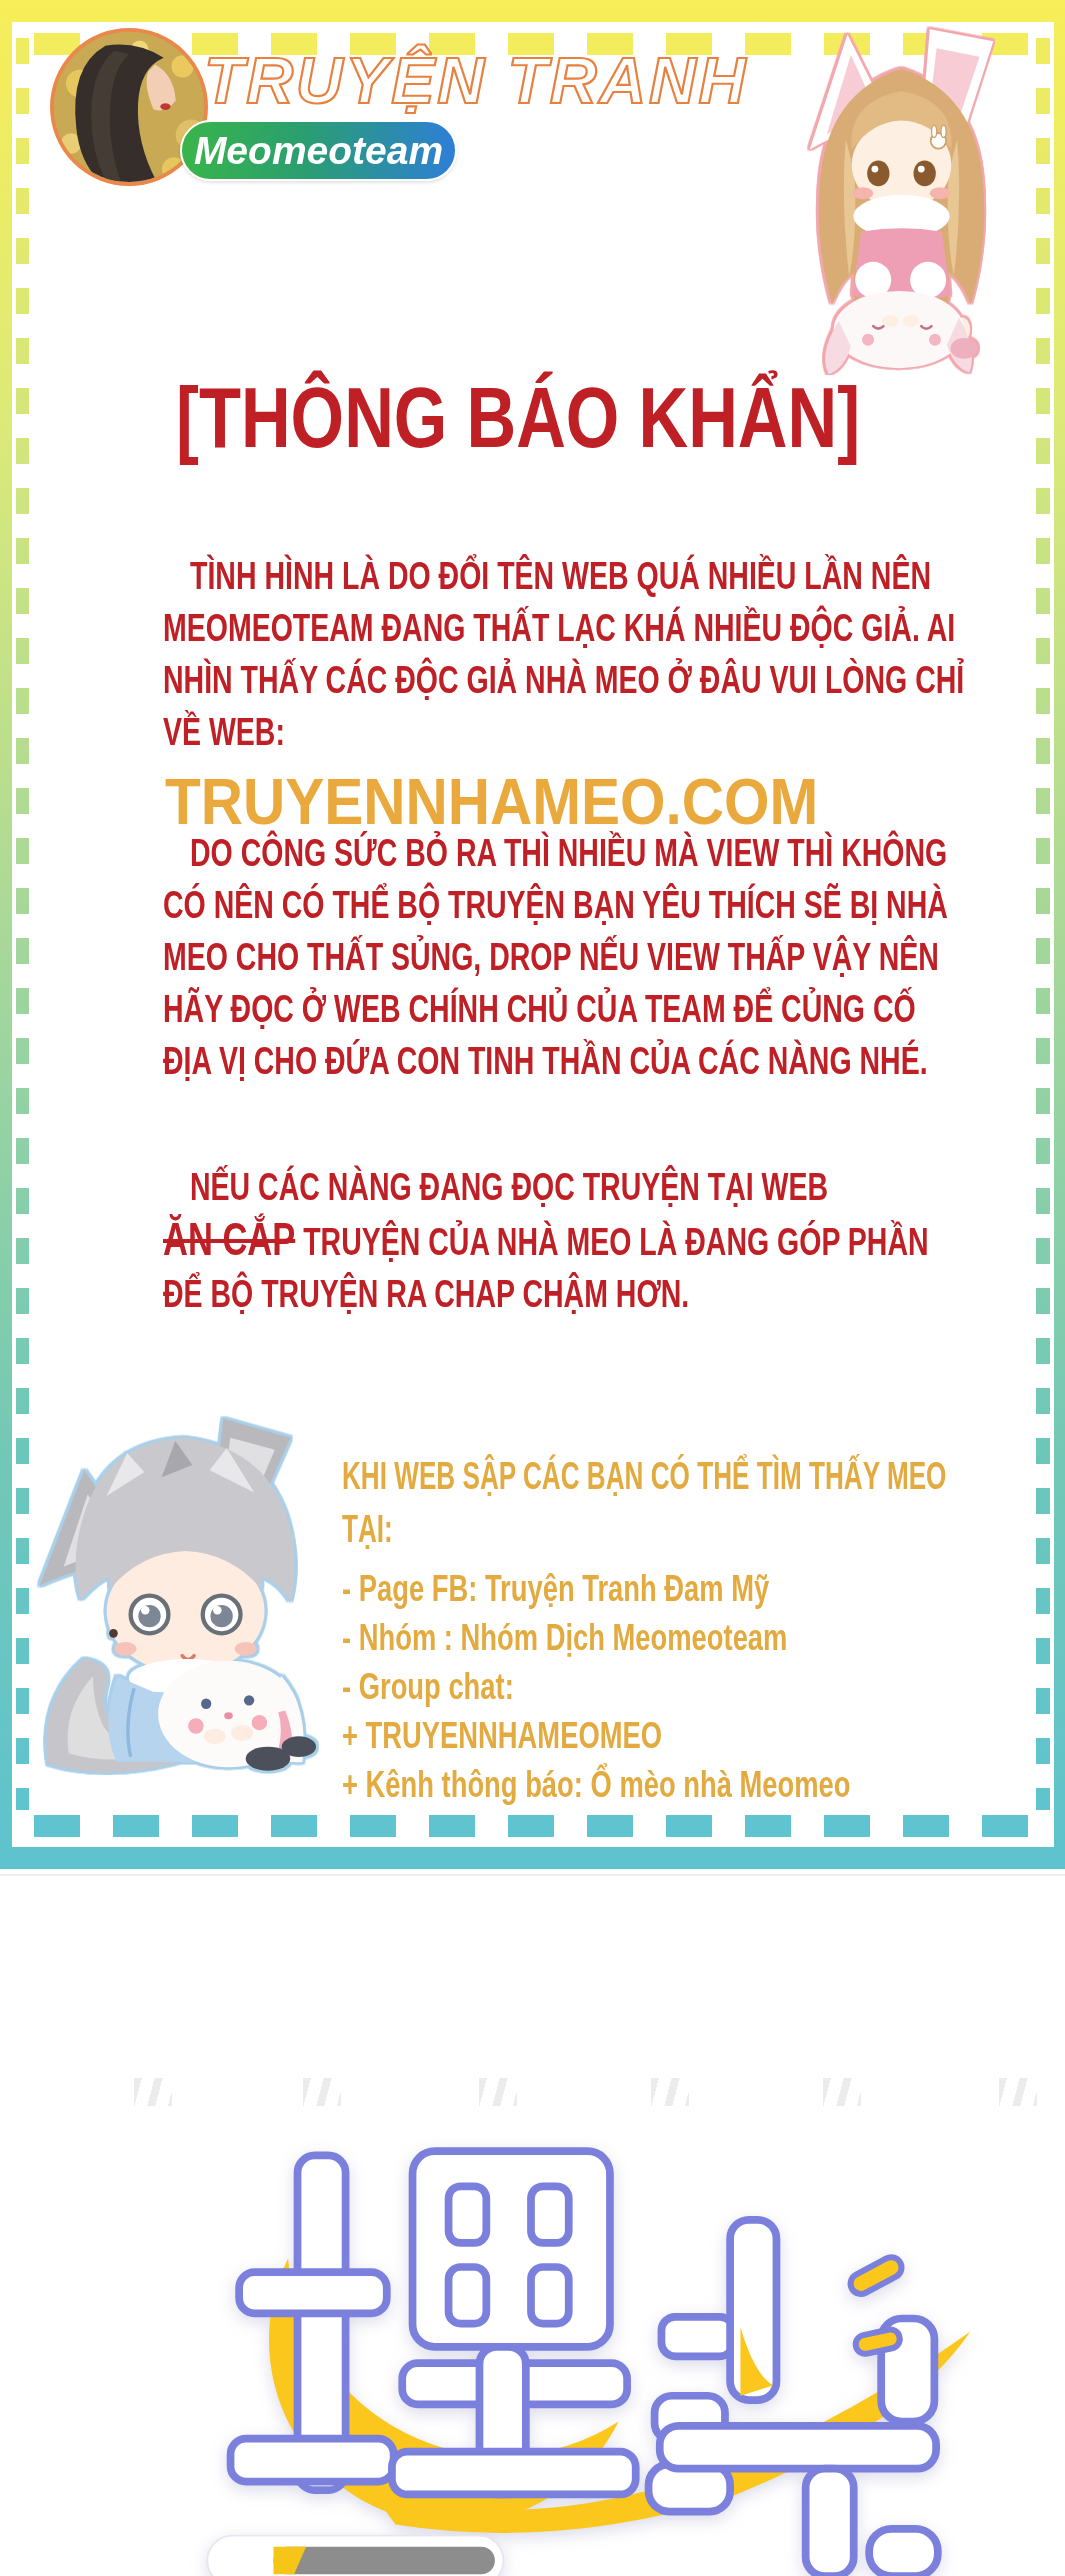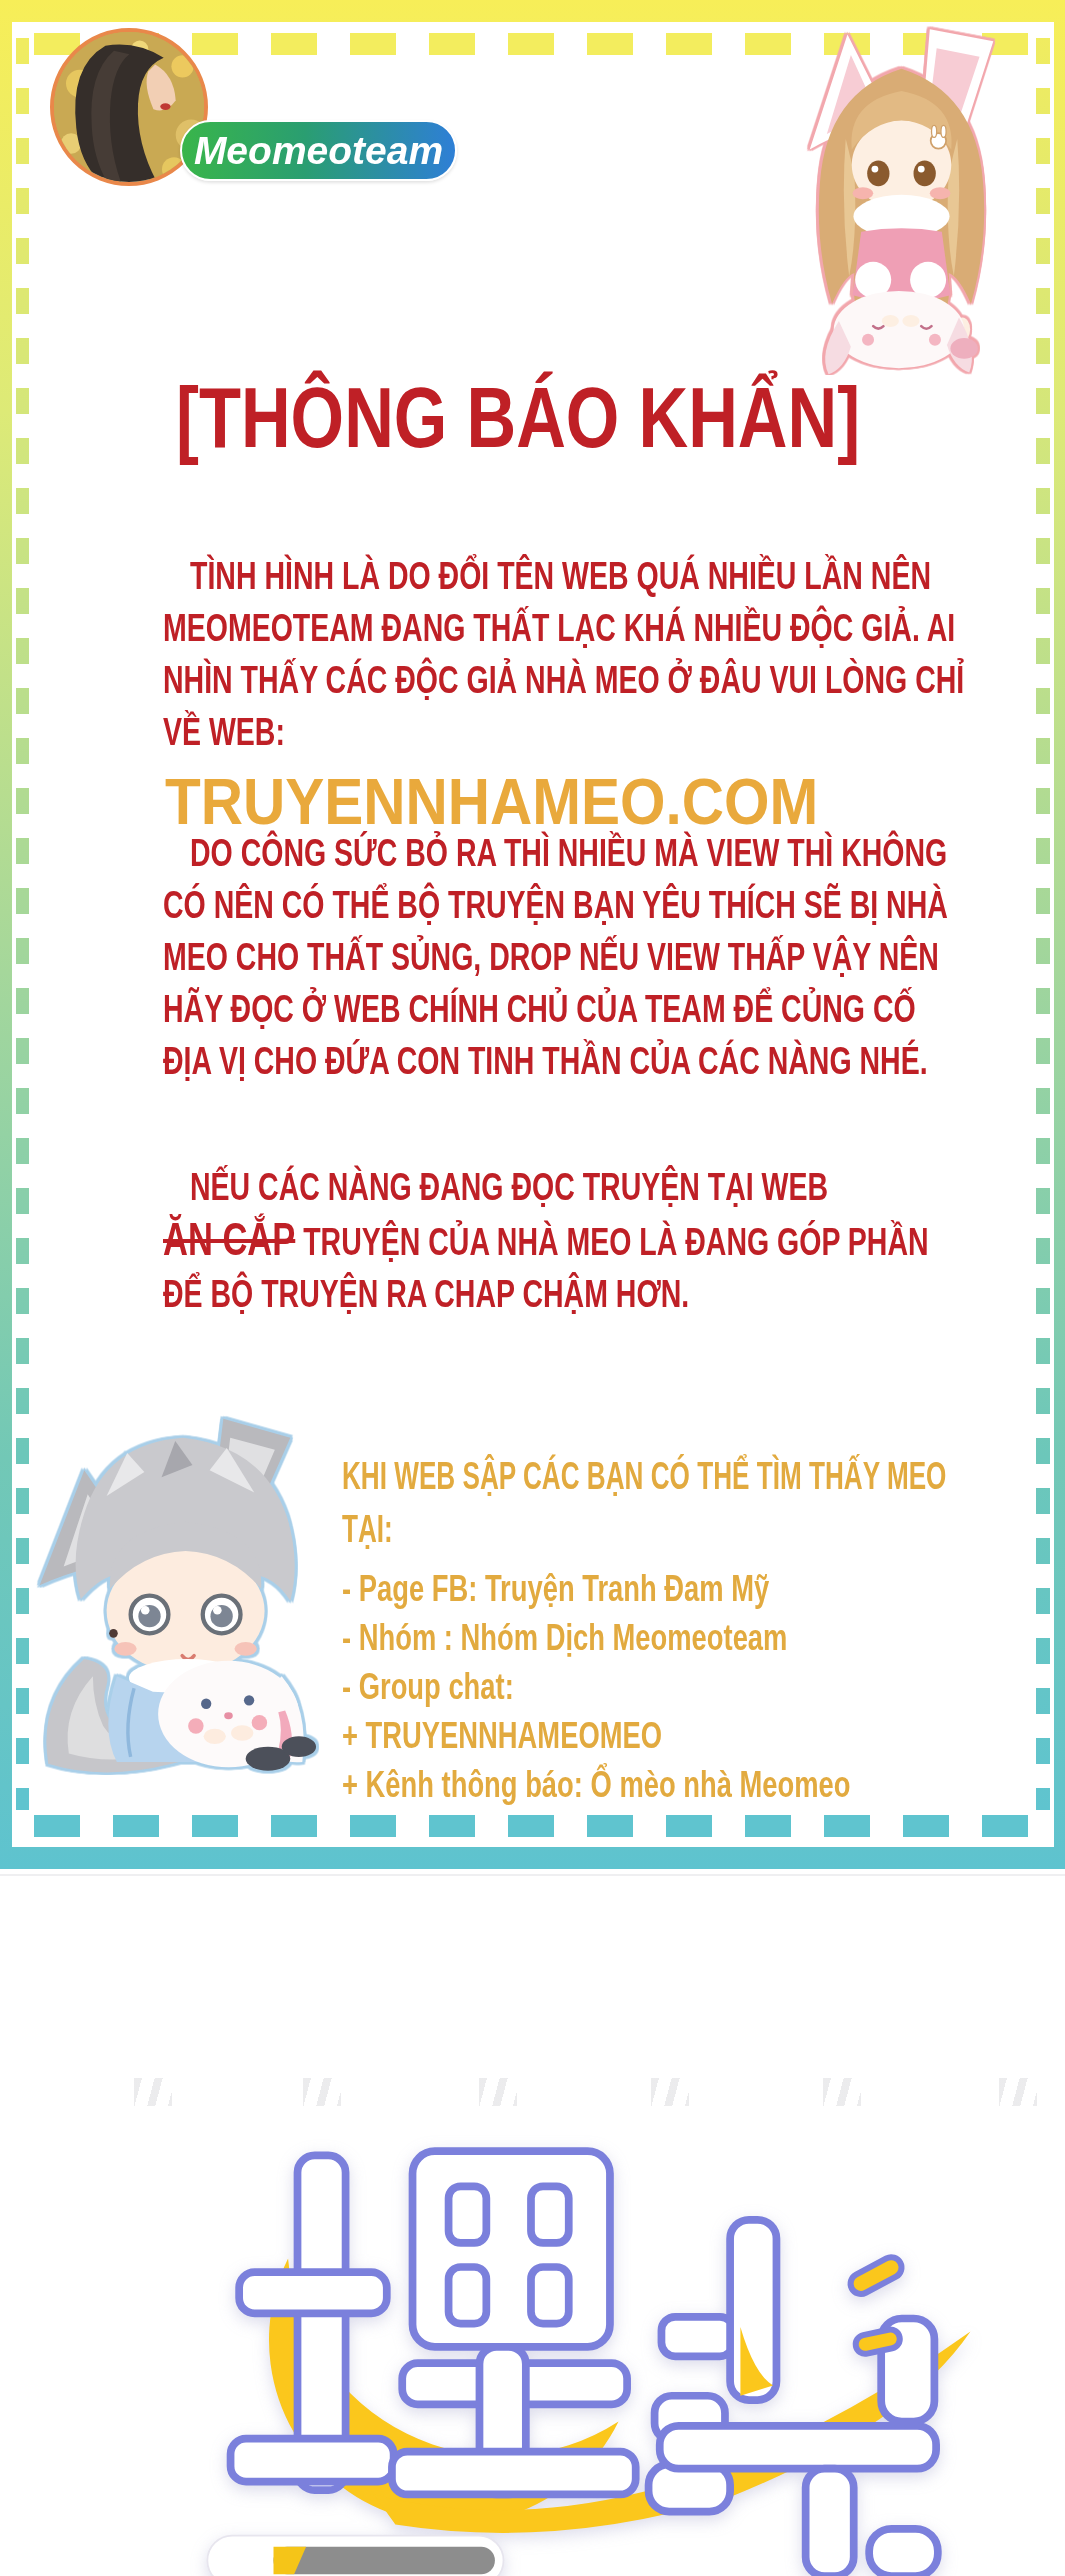--- a/index.html
+++ b/index.html
@@ -87,20 +87,21 @@
       <circle cx="140" cy="160" r="14" fill="#e6c75f"></circle>
         <circle cx="100" cy="20" r="10" fill="#f0d87a"></circle>
       <path d="M40,175 Q58,128 98,138 L112,175 Z" fill="#ecdfc6"></path>
       <path d="M118,38 Q140,50 142,80 Q130,96 116,90 Q104,62 110,46 Z" fill="#f2cfb4"></path>
       <ellipse cx="130" cy="87" rx="6" ry="4" fill="#c03a34"></ellipse>
       <path d="M60,16 Q18,40 26,112 Q30,152 54,175 L120,175 Q96,130 98,84 Q100,42 128,30 Q96,10 60,16 Z" fill="#352e2a"></path>
       <path d="M70,22 Q40,48 44,110 Q46,148 62,175 L78,175 Q62,130 66,80 Q70,40 88,26 Z" fill="#463c36"></path>
     </svg>
   </div>
 
+  <div class="abs hollow title1">TRUYỆN TRANH</div>
 
   <div class="abs badge">
     <span>Meomeoteam</span>
   </div>
 
   <svg class="abs" style="left:794px;top:19px;" width="215" height="356" viewBox="0 0 250 415">
     <g class="sticker-pink">
       <path d="M62,18 L18,152 Q60,128 112,118 Z" fill="#ffffff"></path>
       <path d="M158,12 L232,26 L198,132 Q178,114 150,108 Z" fill="#ffffff"></path>
       <path d="M66,42 L38,134 Q68,118 98,112 Z" fill="#f7ccd4"></path>

